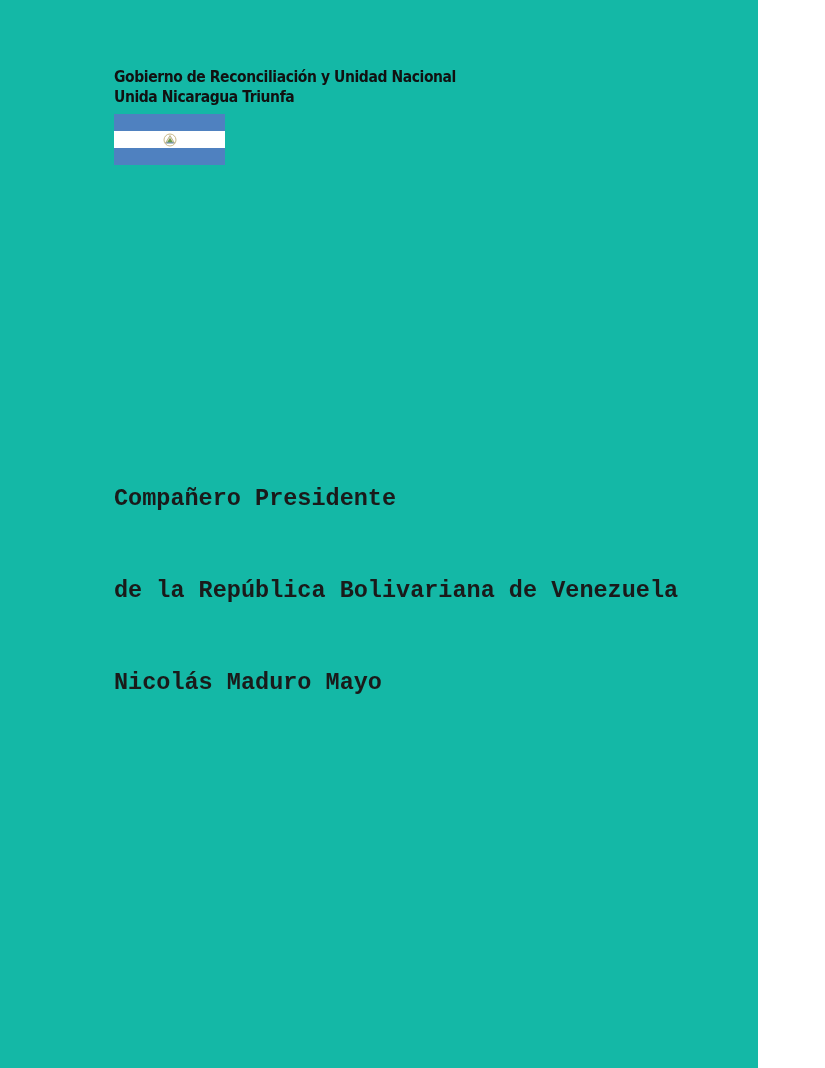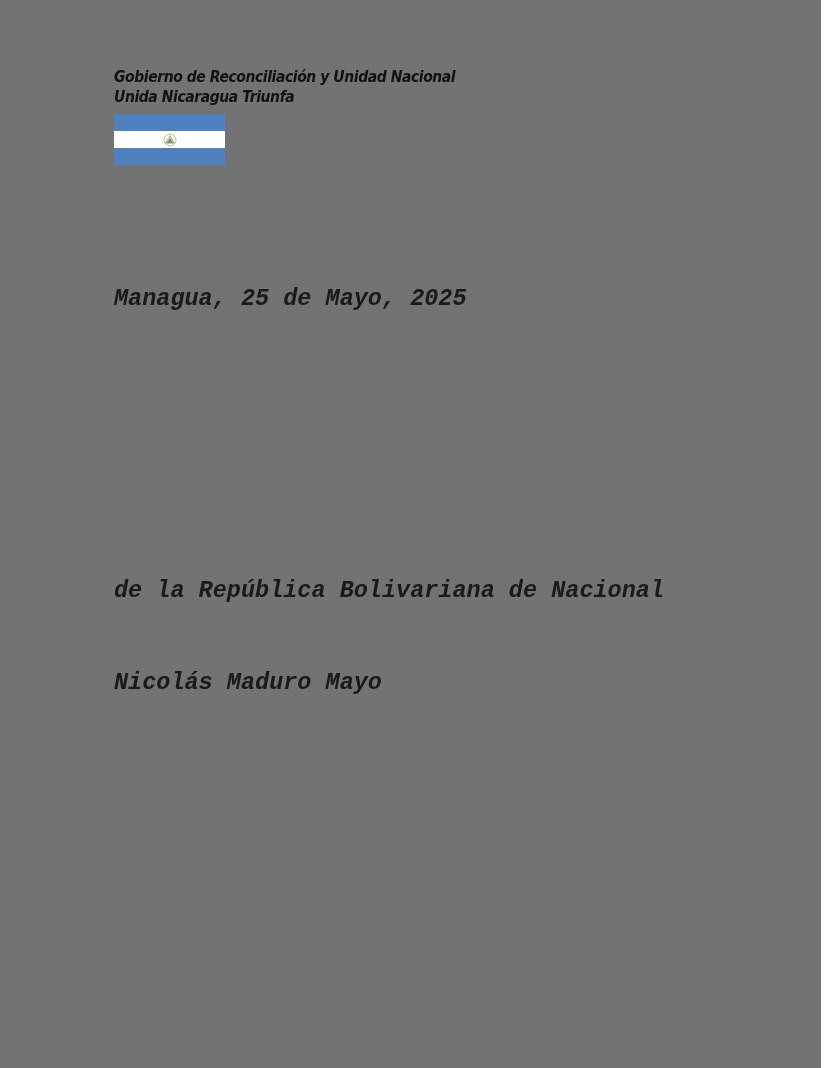--- a/index.html
+++ b/index.html
@@ -9,24 +9,23 @@
   }
   body {
     width: 825px;
     height: 1068px;
     position: relative;
     overflow: hidden;
   }
   .page {
     position: absolute;
     left: 0; top: 0;
-    width: 821px;
+    width: 758px;
     height: 1068px;
-    background: #737373;
-    font-style: italic;
+    background: #14b8a6;
   }
   .letterhead {
     position: absolute;
     left: 114px;
     top: 67px;
   }
   .lh-line {
     font-family: "DejaVu Sans", sans-serif;
     font-weight: bold;
     font-size: 15px;
@@ -98,25 +97,25 @@
         <circle cx="7" cy="7" r="6" fill="none" stroke="#c9b98a" stroke-width="1"></circle>
         <polygon points="7,2.5 11.5,10 2.5,10" fill="#e8e2c8" stroke="#9a8a5a" stroke-width="0.6"></polygon>
         <polygon points="7,5 10,9.5 4,9.5" fill="#6a9a4a"></polygon>
         <rect x="3.2" y="9.5" width="7.6" height="0.8" fill="#4f81c0"></rect>
       </svg>
     </div>
     <div class="band blue"></div>
   </div>
 
   <div class="body-text">
-    <span class="date-line">Managua, 25 de Mayo, 2025</span>
     <span class="spacer double"></span>
 
     <div class="block">
-      <span class="line">de la República Bolivariana de Nacional</span>
+      <span class="line">Compañero Presidente</span>
+      <span class="line">de la República Bolivariana de Venezuela</span>
       <span class="line">Nicolás Maduro Mayo</span>
     </div>
     <span class="spacer"></span>
 
     <div class="block">
       
       
       
     </div>
     

